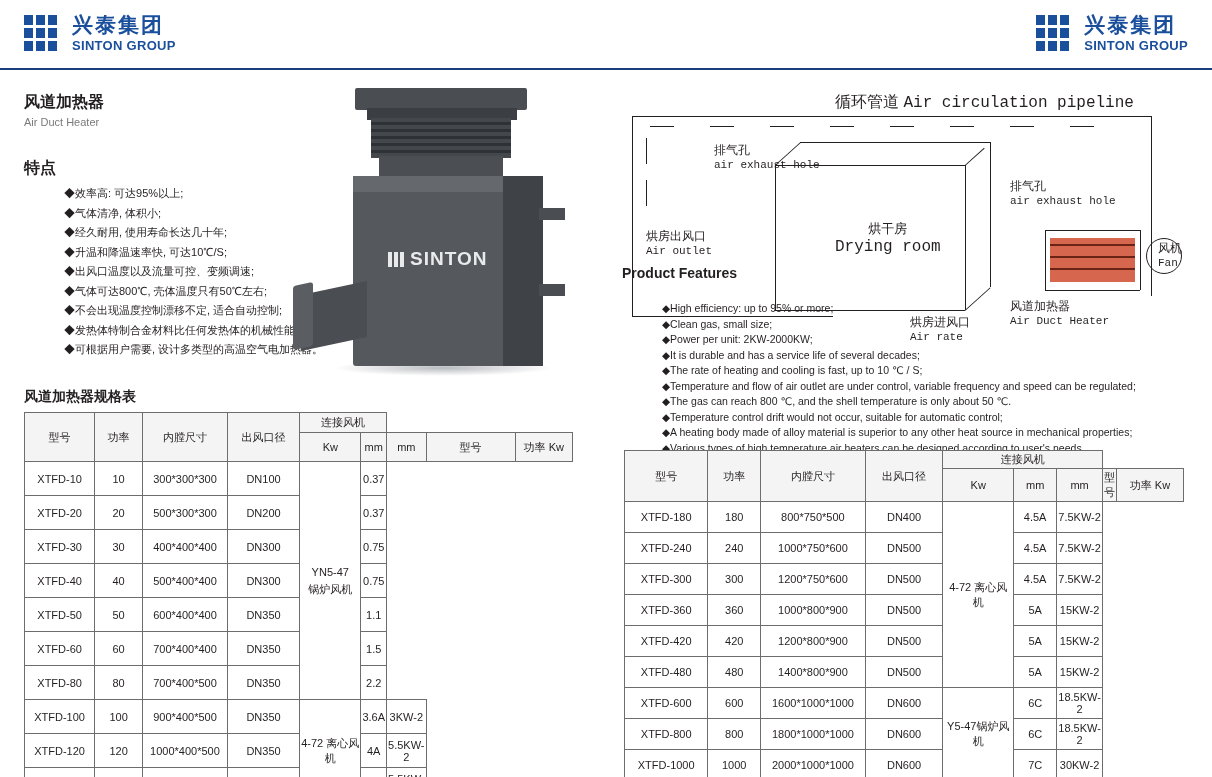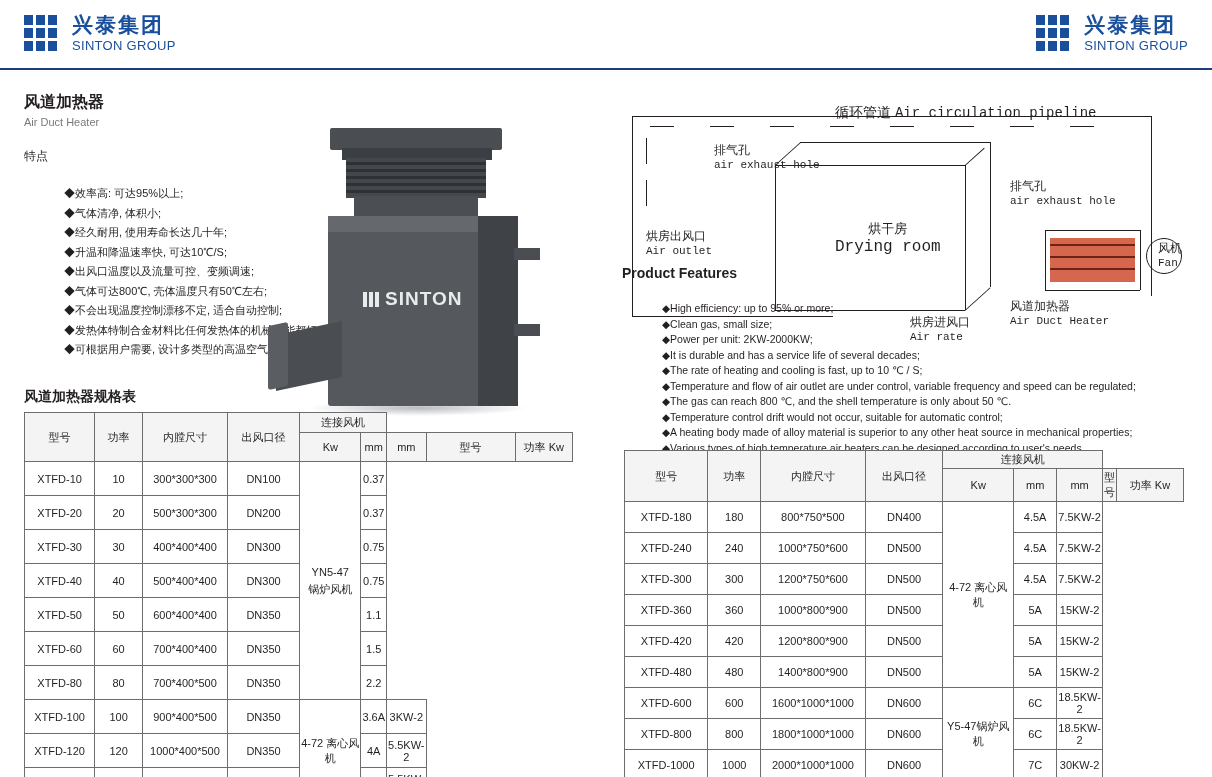--- a/index.html
+++ b/index.html
@@ -23,36 +23,36 @@
   .logo.left{left:24px;top:14px;}
   .logo.right{right:24px;top:14px;}
   .logo-mark{
     width:40px;height:36px;display:flex;flex-direction:column;justify-content:space-between;
   }
   .logo-mark .bars{display:flex;gap:3px;height:10px;}
   .logo-mark .bars i{display:block;width:9px;height:100%;background:#1a4f9c;}
   .logo-mark .bars.b2 i:nth-child(1){background:#1a4f9c;}
   .logo-text{line-height:1;}
   .logo-cn{font-size:21px;font-weight:bold;color:#1a4f9c;letter-spacing:2px;}
-  .logo-en{font-size:13px;font-weight:normal;color:#1a4f9c;letter-spacing:0.3px;margin-top:4px;}
+  .logo-en{font-size:13px;font-weight:bold;color:#1a4f9c;letter-spacing:0.3px;margin-top:4px;}
 
   
   .left-title{position:absolute;left:24px;top:92px;}
   .left-title .cn{font-size:16px;font-weight:bold;color:#231f20;}
   .left-title .en{font-size:11px;color:#7a7a7a;margin-top:3px;}
 
-  .features-head{position:absolute;left:24px;top:148px;font-size:12px;font-weight:normal;}
+  .features-head{position:absolute;left:24px;top:158px;font-size:16px;font-weight:bold;}
   .features{position:absolute;left:24px;top:168px;width:330px;}
   .features li{
     list-style:none;font-size:11px;line-height:19.5px;margin:0;padding:0;white-space:nowrap;
   }
 
   
   .product-img{
-    position:absolute;left:268px;top:88px;width:300px;height:290px;margin-top:40px;
+    position:absolute;left:293px;top:88px;width:300px;height:290px;
   }
   .pi-lid{position:absolute;left:62px;top:0;width:172px;height:22px;background:#4a4e52;
     border-radius:2px;transform:skewX(0deg);}
   .pi-lid2{position:absolute;left:74px;top:20px;width:150px;height:12px;background:#3b3f43;}
   .pi-fins{position:absolute;left:78px;top:30px;width:140px;height:40px;background:#44484c;}
   .pi-fins i{position:absolute;left:0;width:100%;height:3px;background:#2e3236;}
   .pi-neck{position:absolute;left:86px;top:68px;width:124px;height:22px;background:#4b4f53;}
   .pi-body{position:absolute;left:60px;top:88px;width:190px;height:190px;background:#55595d;
     border-radius:3px;}
   .pi-body-shade{position:absolute;left:210px;top:88px;width:40px;height:190px;background:#3f4347;}
@@ -290,21 +290,21 @@
     <td>DN400</td>
     <td>4A</td>
     <td>5.5KW-2</td>
   </tr>
 </tbody>
     </table>
 </div>
 
 <div class="diagram">
 
-  <div class="dg-label" style="left:215px;top:24px;font-size:14px;">
+  <div class="dg-label" style="left:215px;top:12px;font-size:16px;">
     <span>循环管道</span>
     <span style="font-family:'Liberation Mono',monospace;">Air circulation pipeline</span>
   </div>
 
   <div class="dg-line" style="left:12px;top:36px;width:520px;height:1px;"></div>
   <div class="dg-line" style="left:12px;top:36px;width:1px;height:200px;"></div>
   <div class="dg-line" style="left:531px;top:36px;width:1px;height:160px;"></div>
   <div class="dg-line" style="left:12px;top:236px;width:200px;height:1px;"></div>
 
   <div class="dg-line" style="left:30px;top:46px;width:24px;height:1px;"></div>

